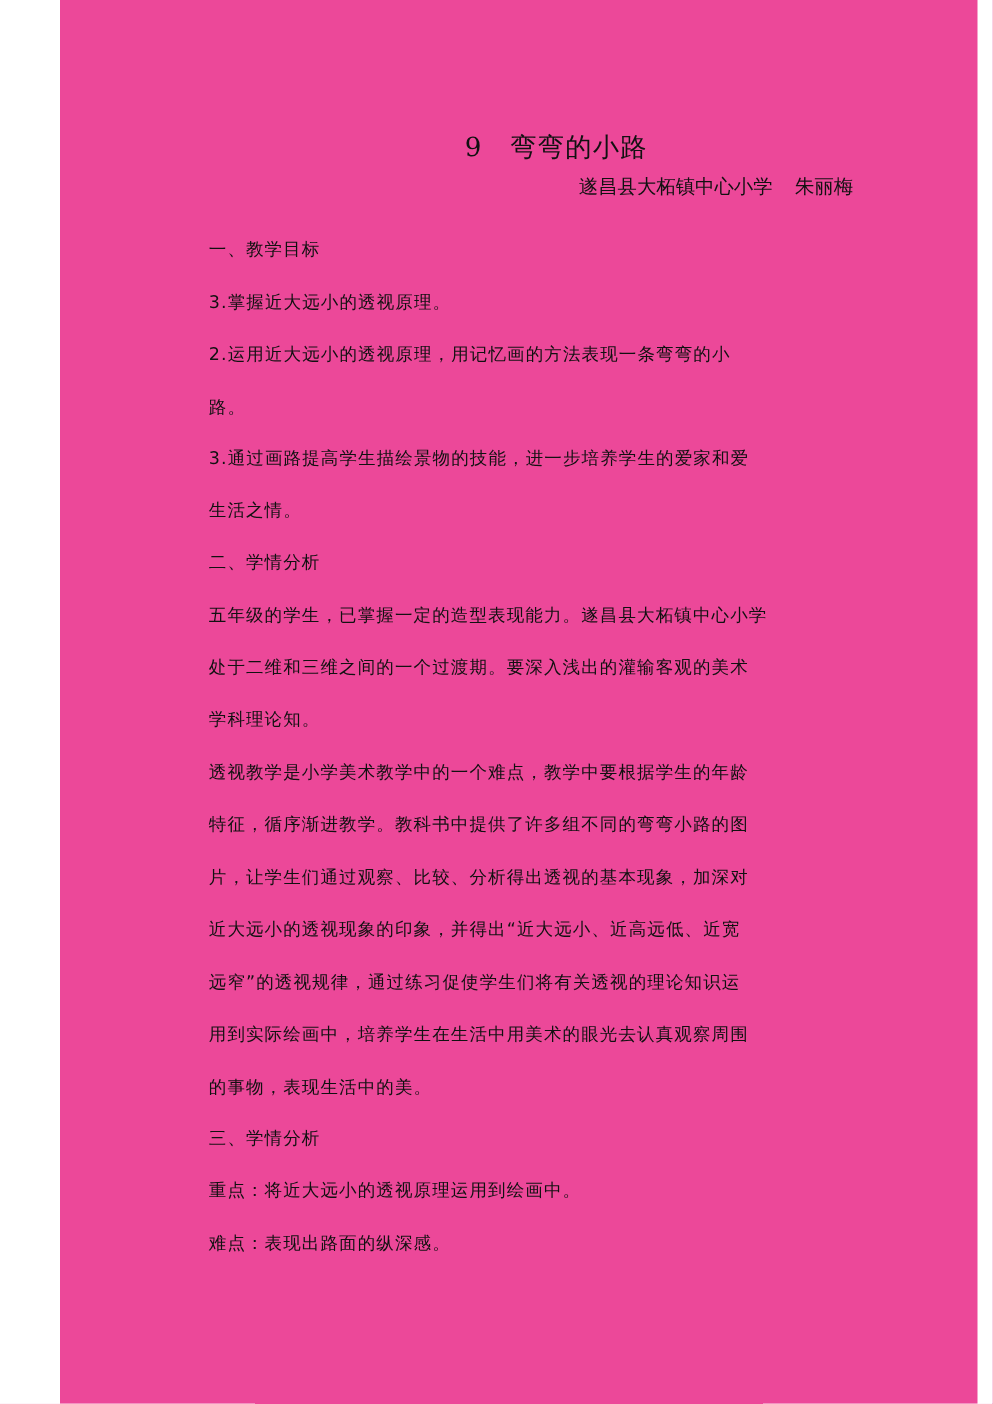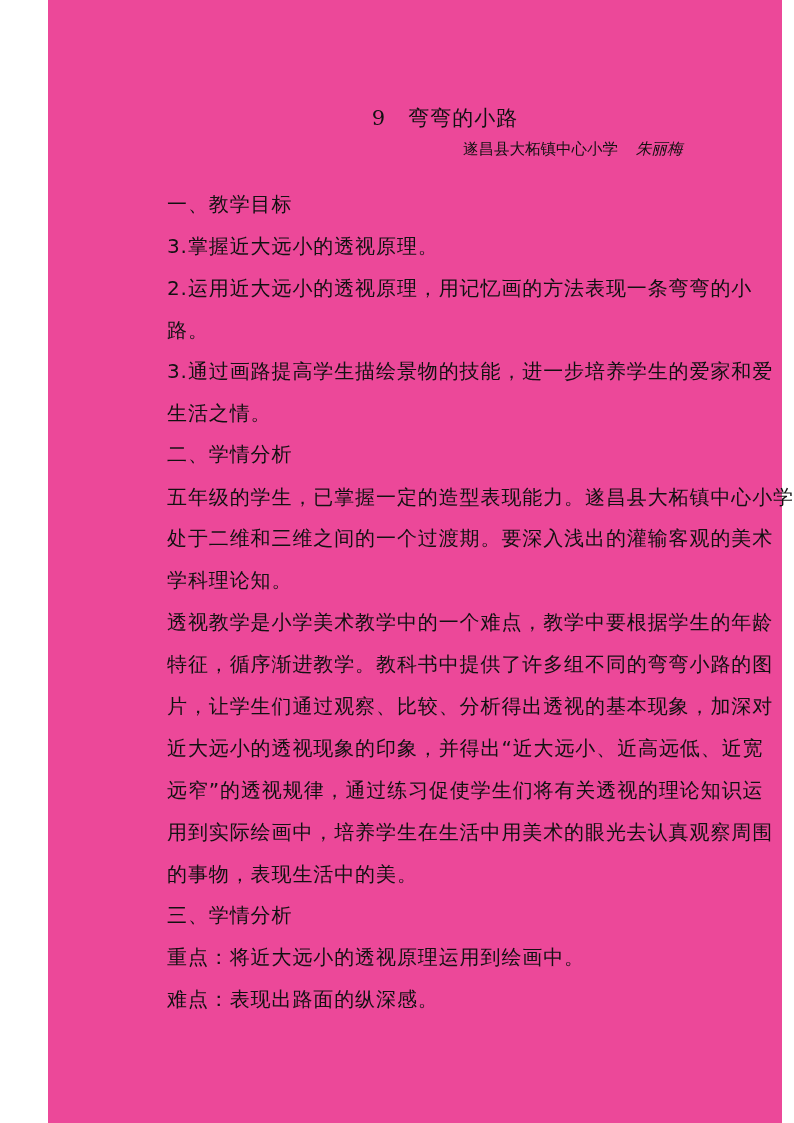--- a/index.html
+++ b/index.html
@@ -3,22 +3,22 @@
 <meta charset="utf-8">
 <style>
   html, body { margin:0; padding:0; background:#ffffff; }
   body { width:794px; height:1123px; position:relative; overflow:hidden;
          font-family:"DejaVu Sans", sans-serif; color:#111; }
   .page { position:absolute; left:0; top:0; width:734px; height:1123px; background:#ec4899;margin-left:48px; }
   .title { position:absolute; left:0; width:794px; top:104px; text-align:center;
            font-family:"DejaVu Serif", serif; font-size:21px; letter-spacing:1px; }
   .title .num { margin-right:22px; }
   .author { position:absolute; left:415px; top:139px; font-size:15.5px; }
-  .author .name { margin-left:18px;font-style:italic; }
-  .line { position:absolute; left:119px; font-size:20px; white-space:nowrap; letter-spacing:0.9px; }
+  .author .name { margin-left:18px; }
+  .line { position:absolute; left:119px; font-size:14px; white-space:nowrap; letter-spacing:0.9px; }
 </style>
 </head>
 <body>
 
 <div class="page">
   <div class="title">
     <span class="num">9</span><span>弯弯的小路</span>
   </div>
   <div class="author">
     <span>遂昌县大柘镇中心小学</span><span class="name">朱丽梅</span>

